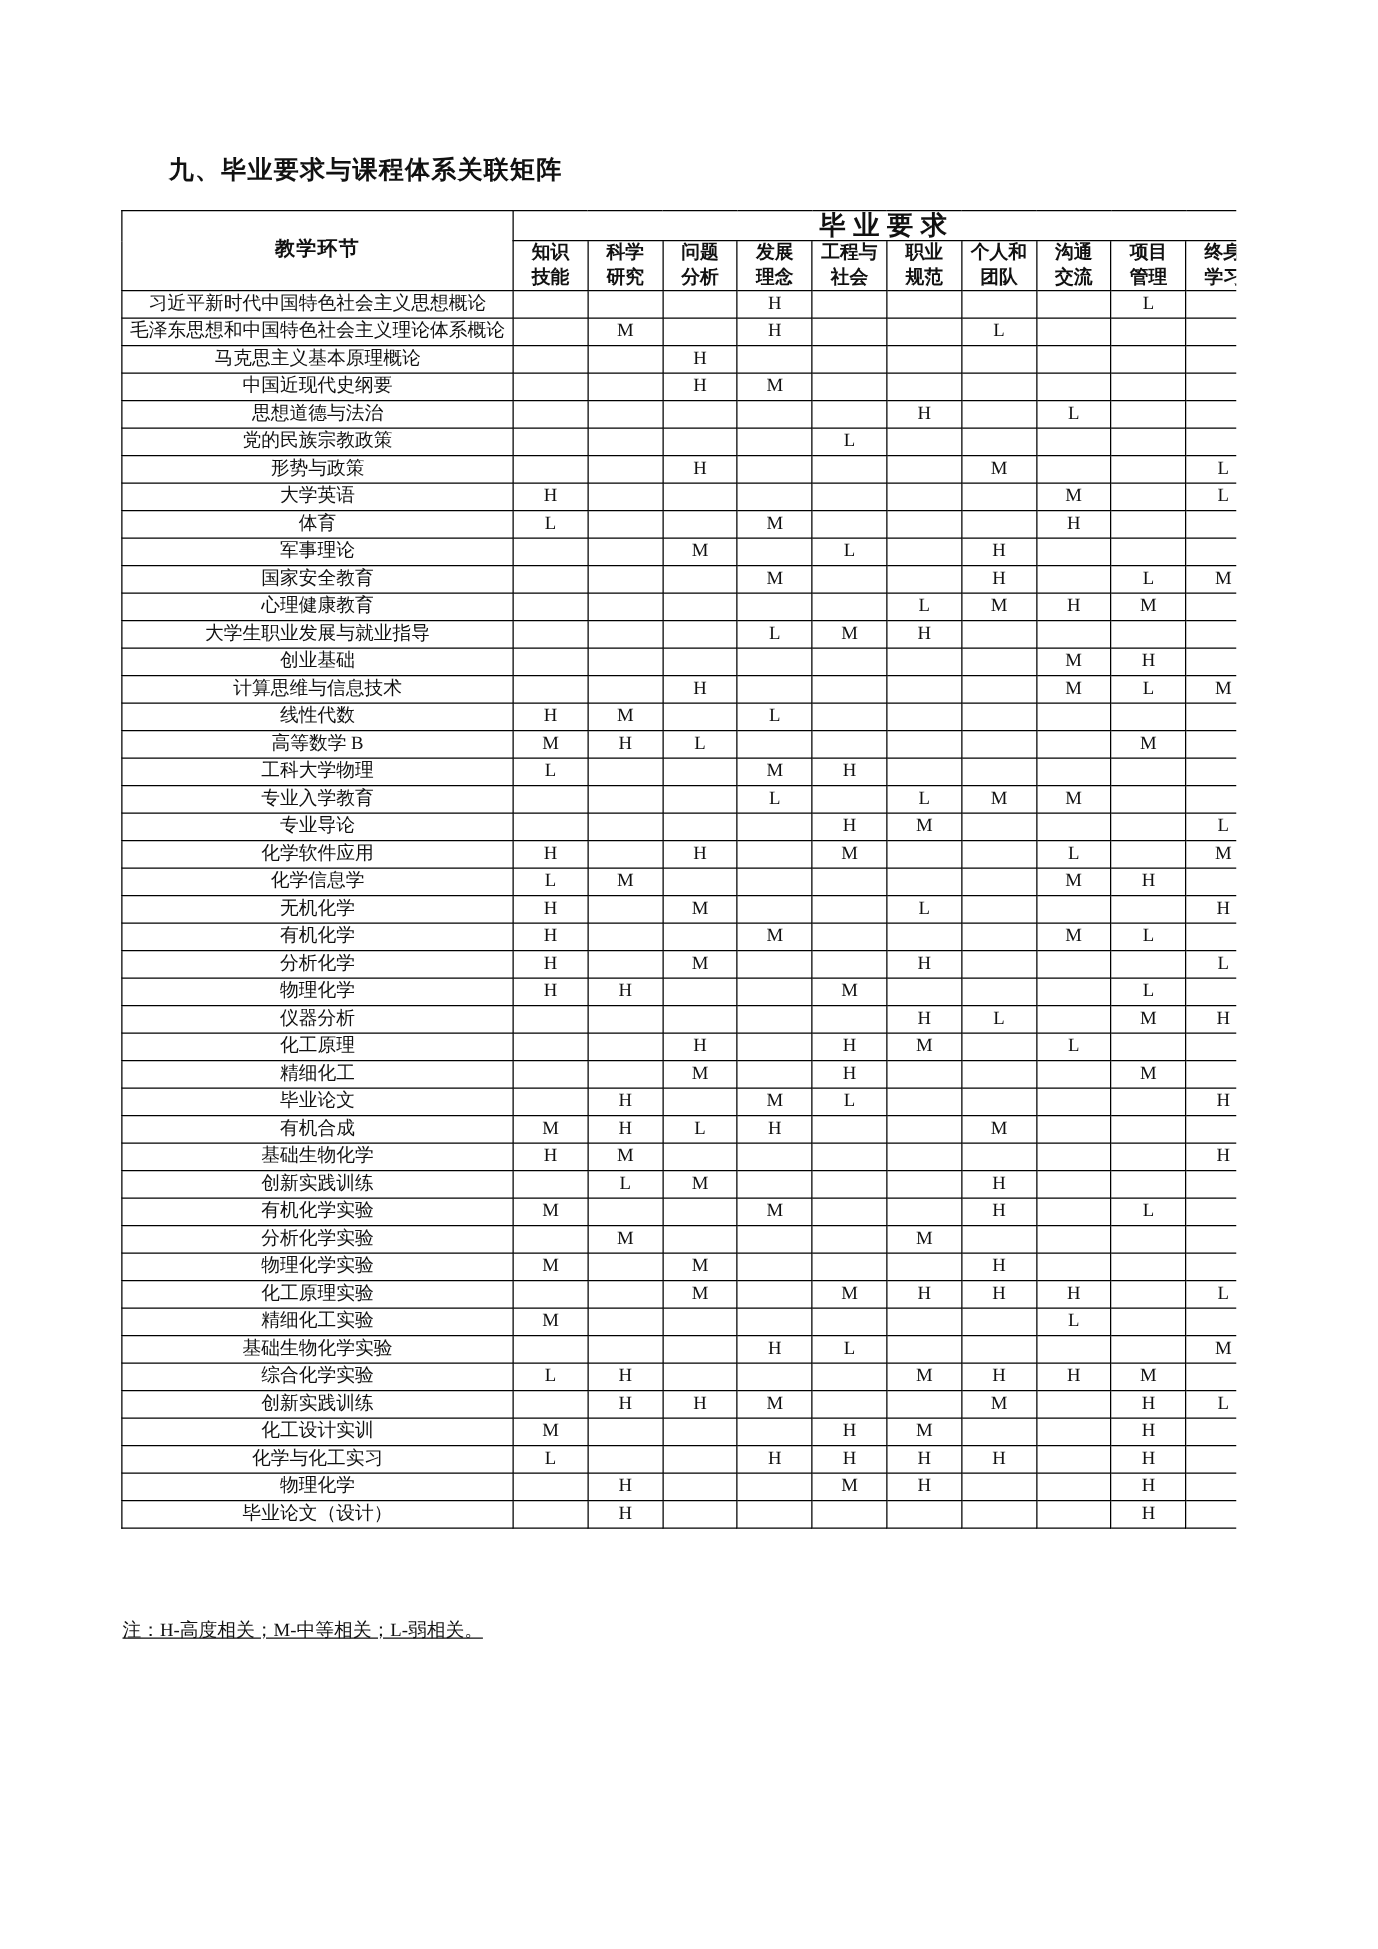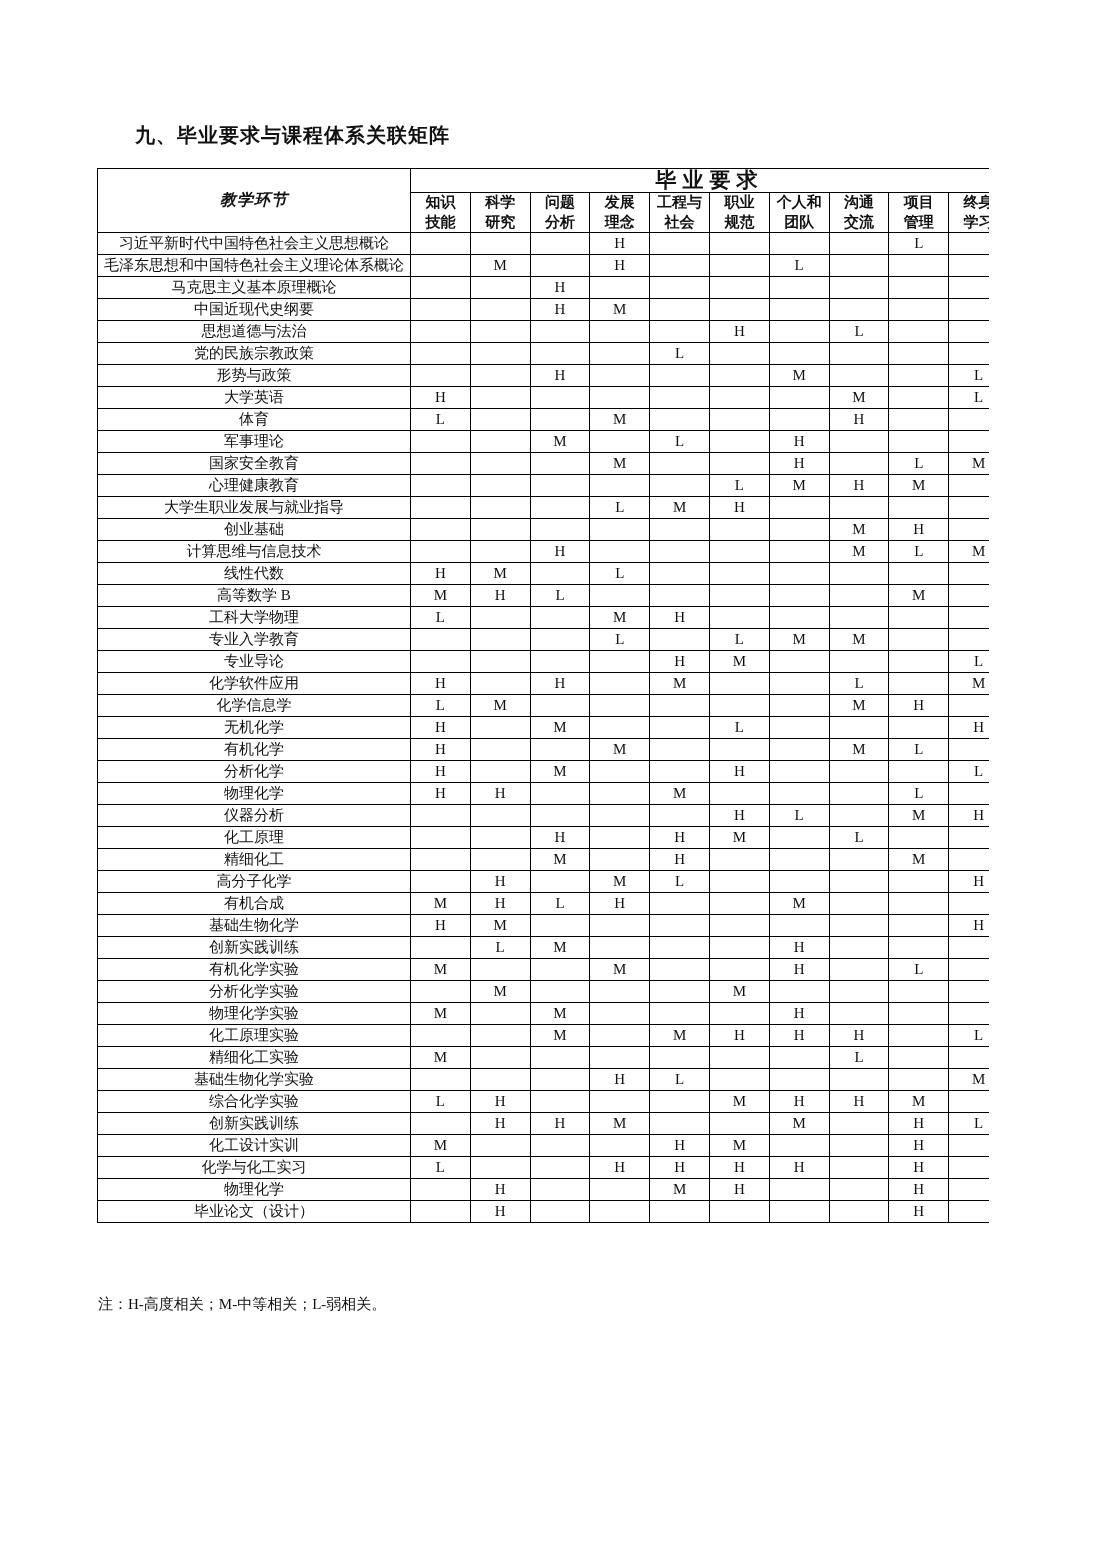--- a/index.html
+++ b/index.html
@@ -50,21 +50,20 @@
   }
   th.grp-header {
     height: 21px;
     font-size: 21px;
     letter-spacing: 6px;
     line-height: 1.1;
   }
   th.corner-header {
     font-size: 16px;
     letter-spacing: 1px;
-    font-style: italic;
   }
   tbody td {
     height: 22px;
     font-size: 15px;
     vertical-align: middle;
   }
   td.course {
     text-align: center;
     padding: 1px 3px;
     line-height: 1.15;
@@ -72,20 +71,21 @@
   td.val {
     text-align: center;
   }
   .legend-note {
     position: absolute;
     left: 98px;
     top: 1295px;
     margin: 0;
     font-size: 15px;
     color: #111111;
+    text-decoration: underline;
   }
 </style>
 </head>
 <body>
 
 <div class="page">
 
   <h1 class="doc-title">九、毕业要求与课程体系关联矩阵</h1>
 
   <table class="matrix">
@@ -531,21 +531,21 @@
           <td class="val">M</td>
           <td class="val"></td>
           <td class="val">H</td>
           <td class="val"></td>
           <td class="val"></td>
           <td class="val"></td>
           <td class="val">M</td>
           <td class="val"></td>
         </tr>
         <tr>
-      <td class="course">高分子化学</td>
+      <td class="course">毕业论文</td>
 
     <td class="val"></td>
           <td class="val">H</td>
           <td class="val"></td>
           <td class="val">M</td>
           <td class="val">L</td>
           <td class="val"></td>
           <td class="val"></td>
           <td class="val"></td>
           <td class="val"></td>

